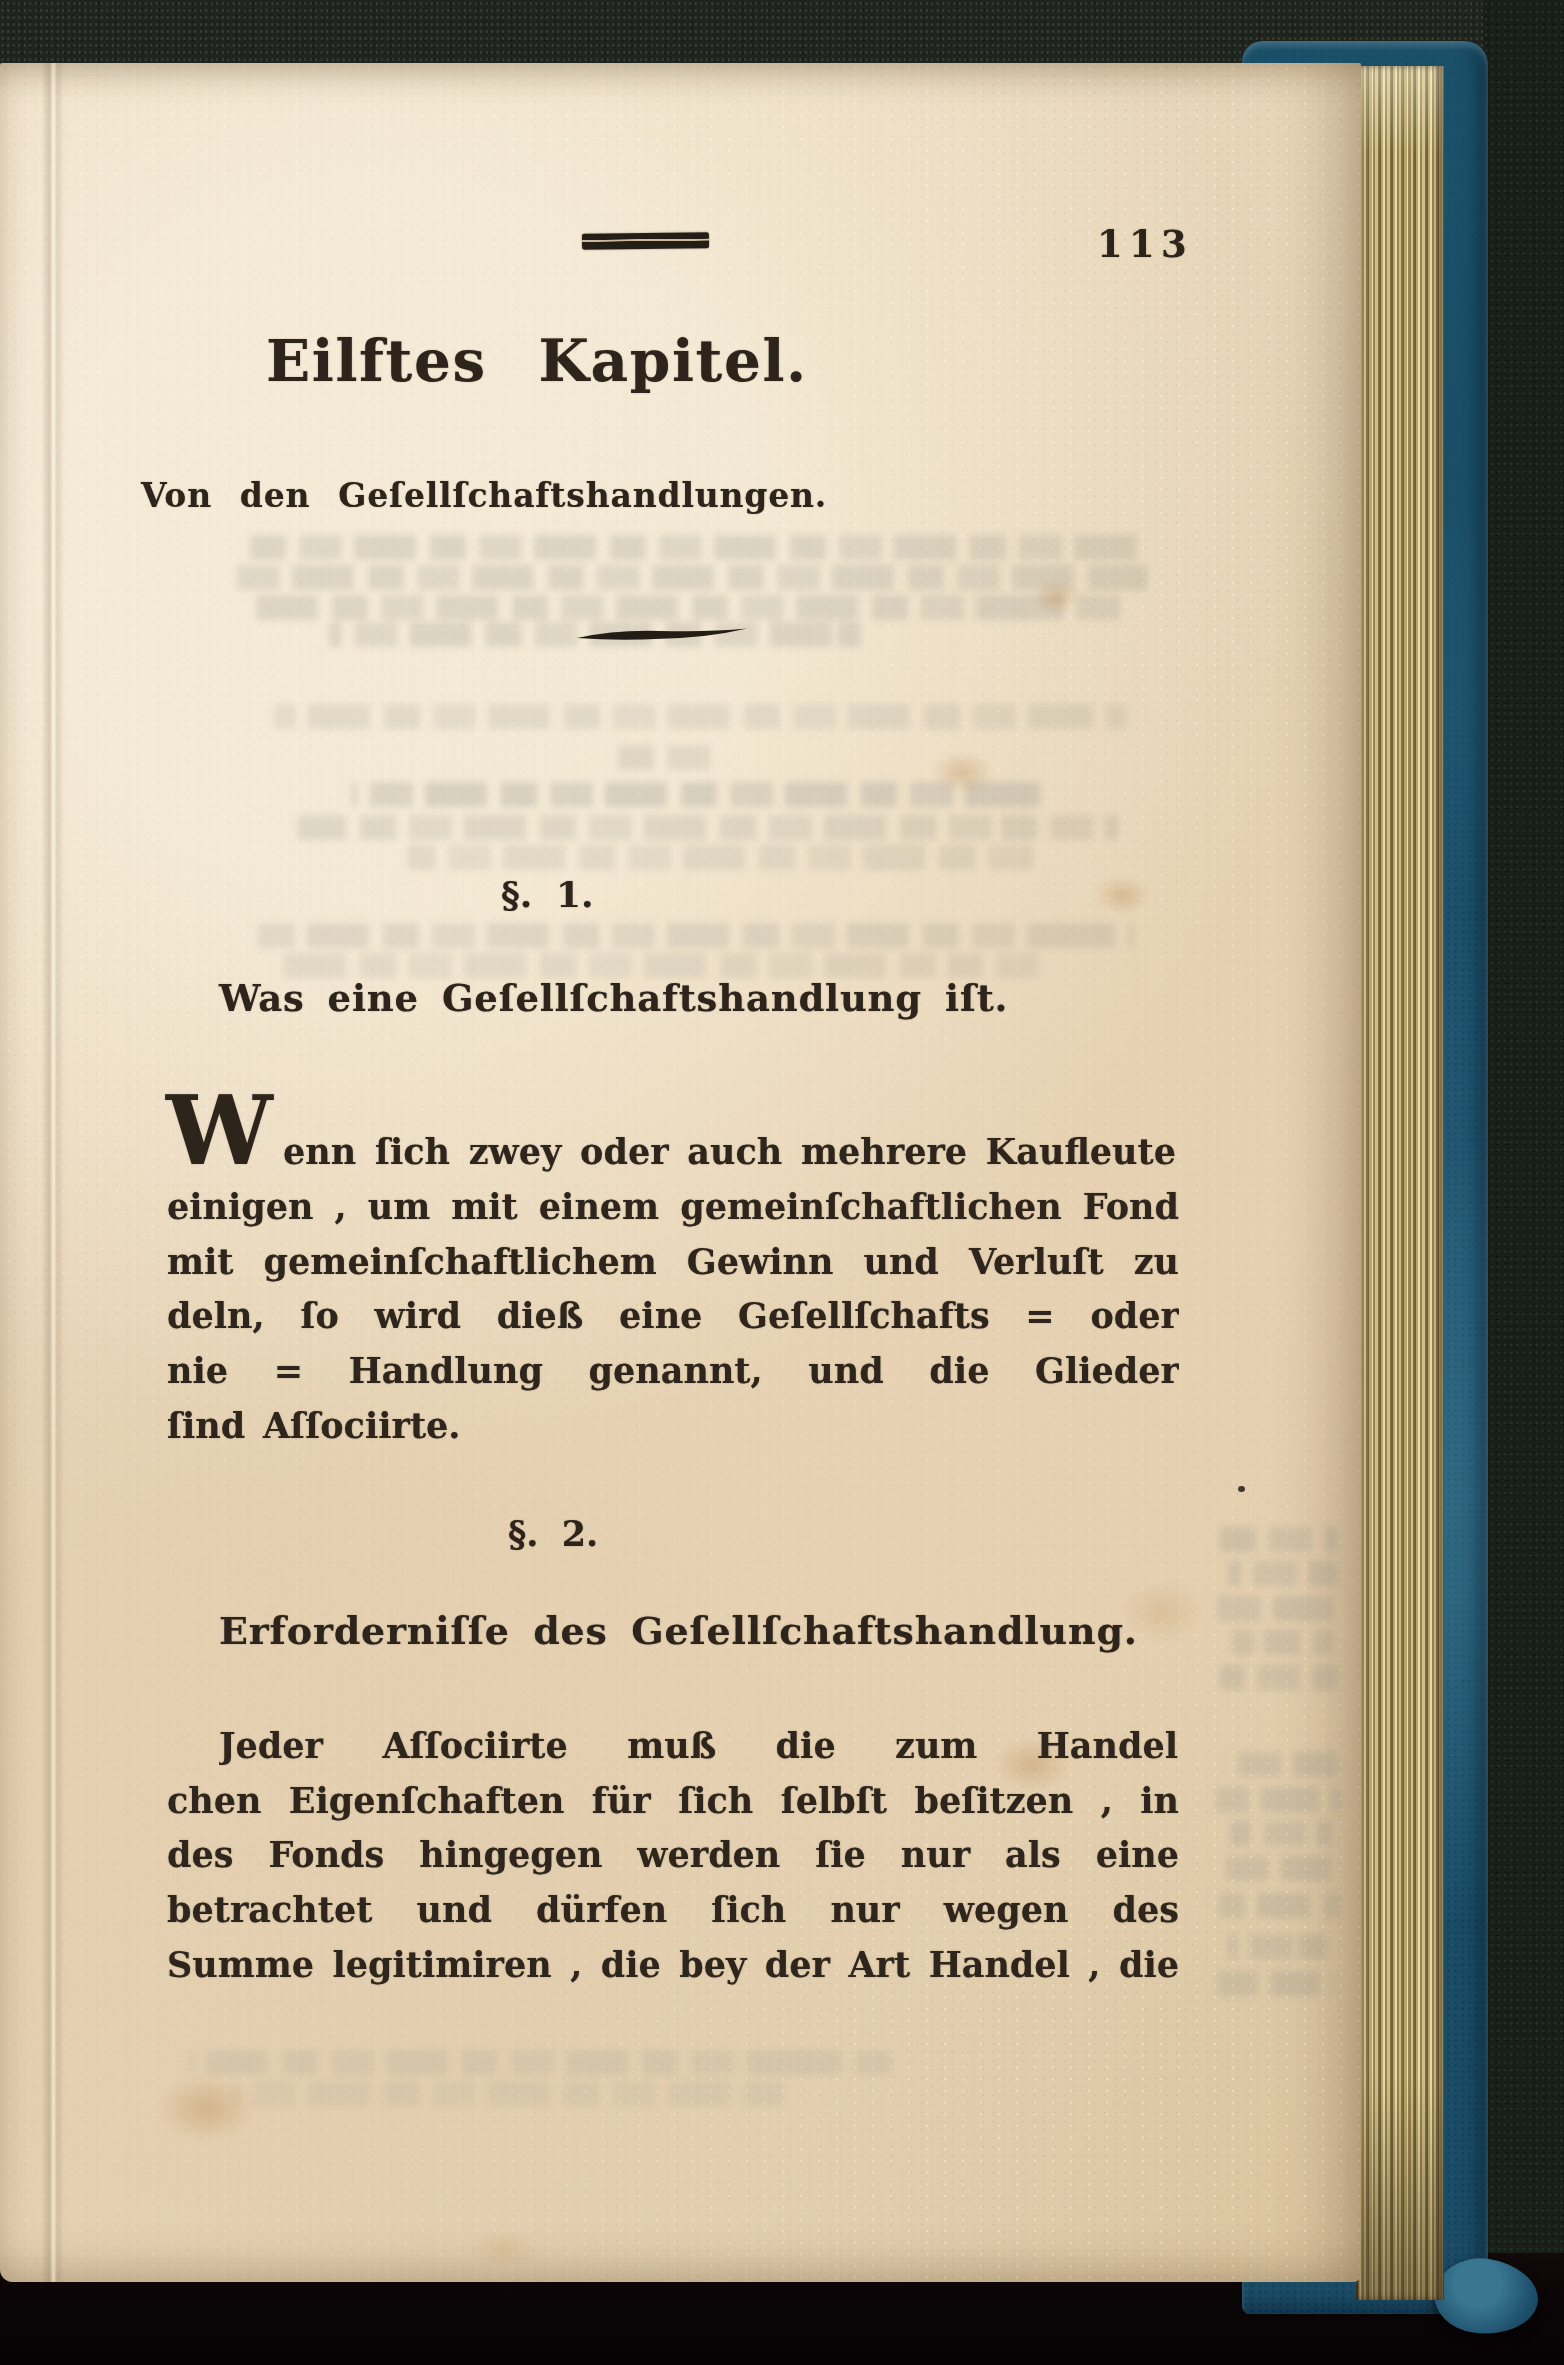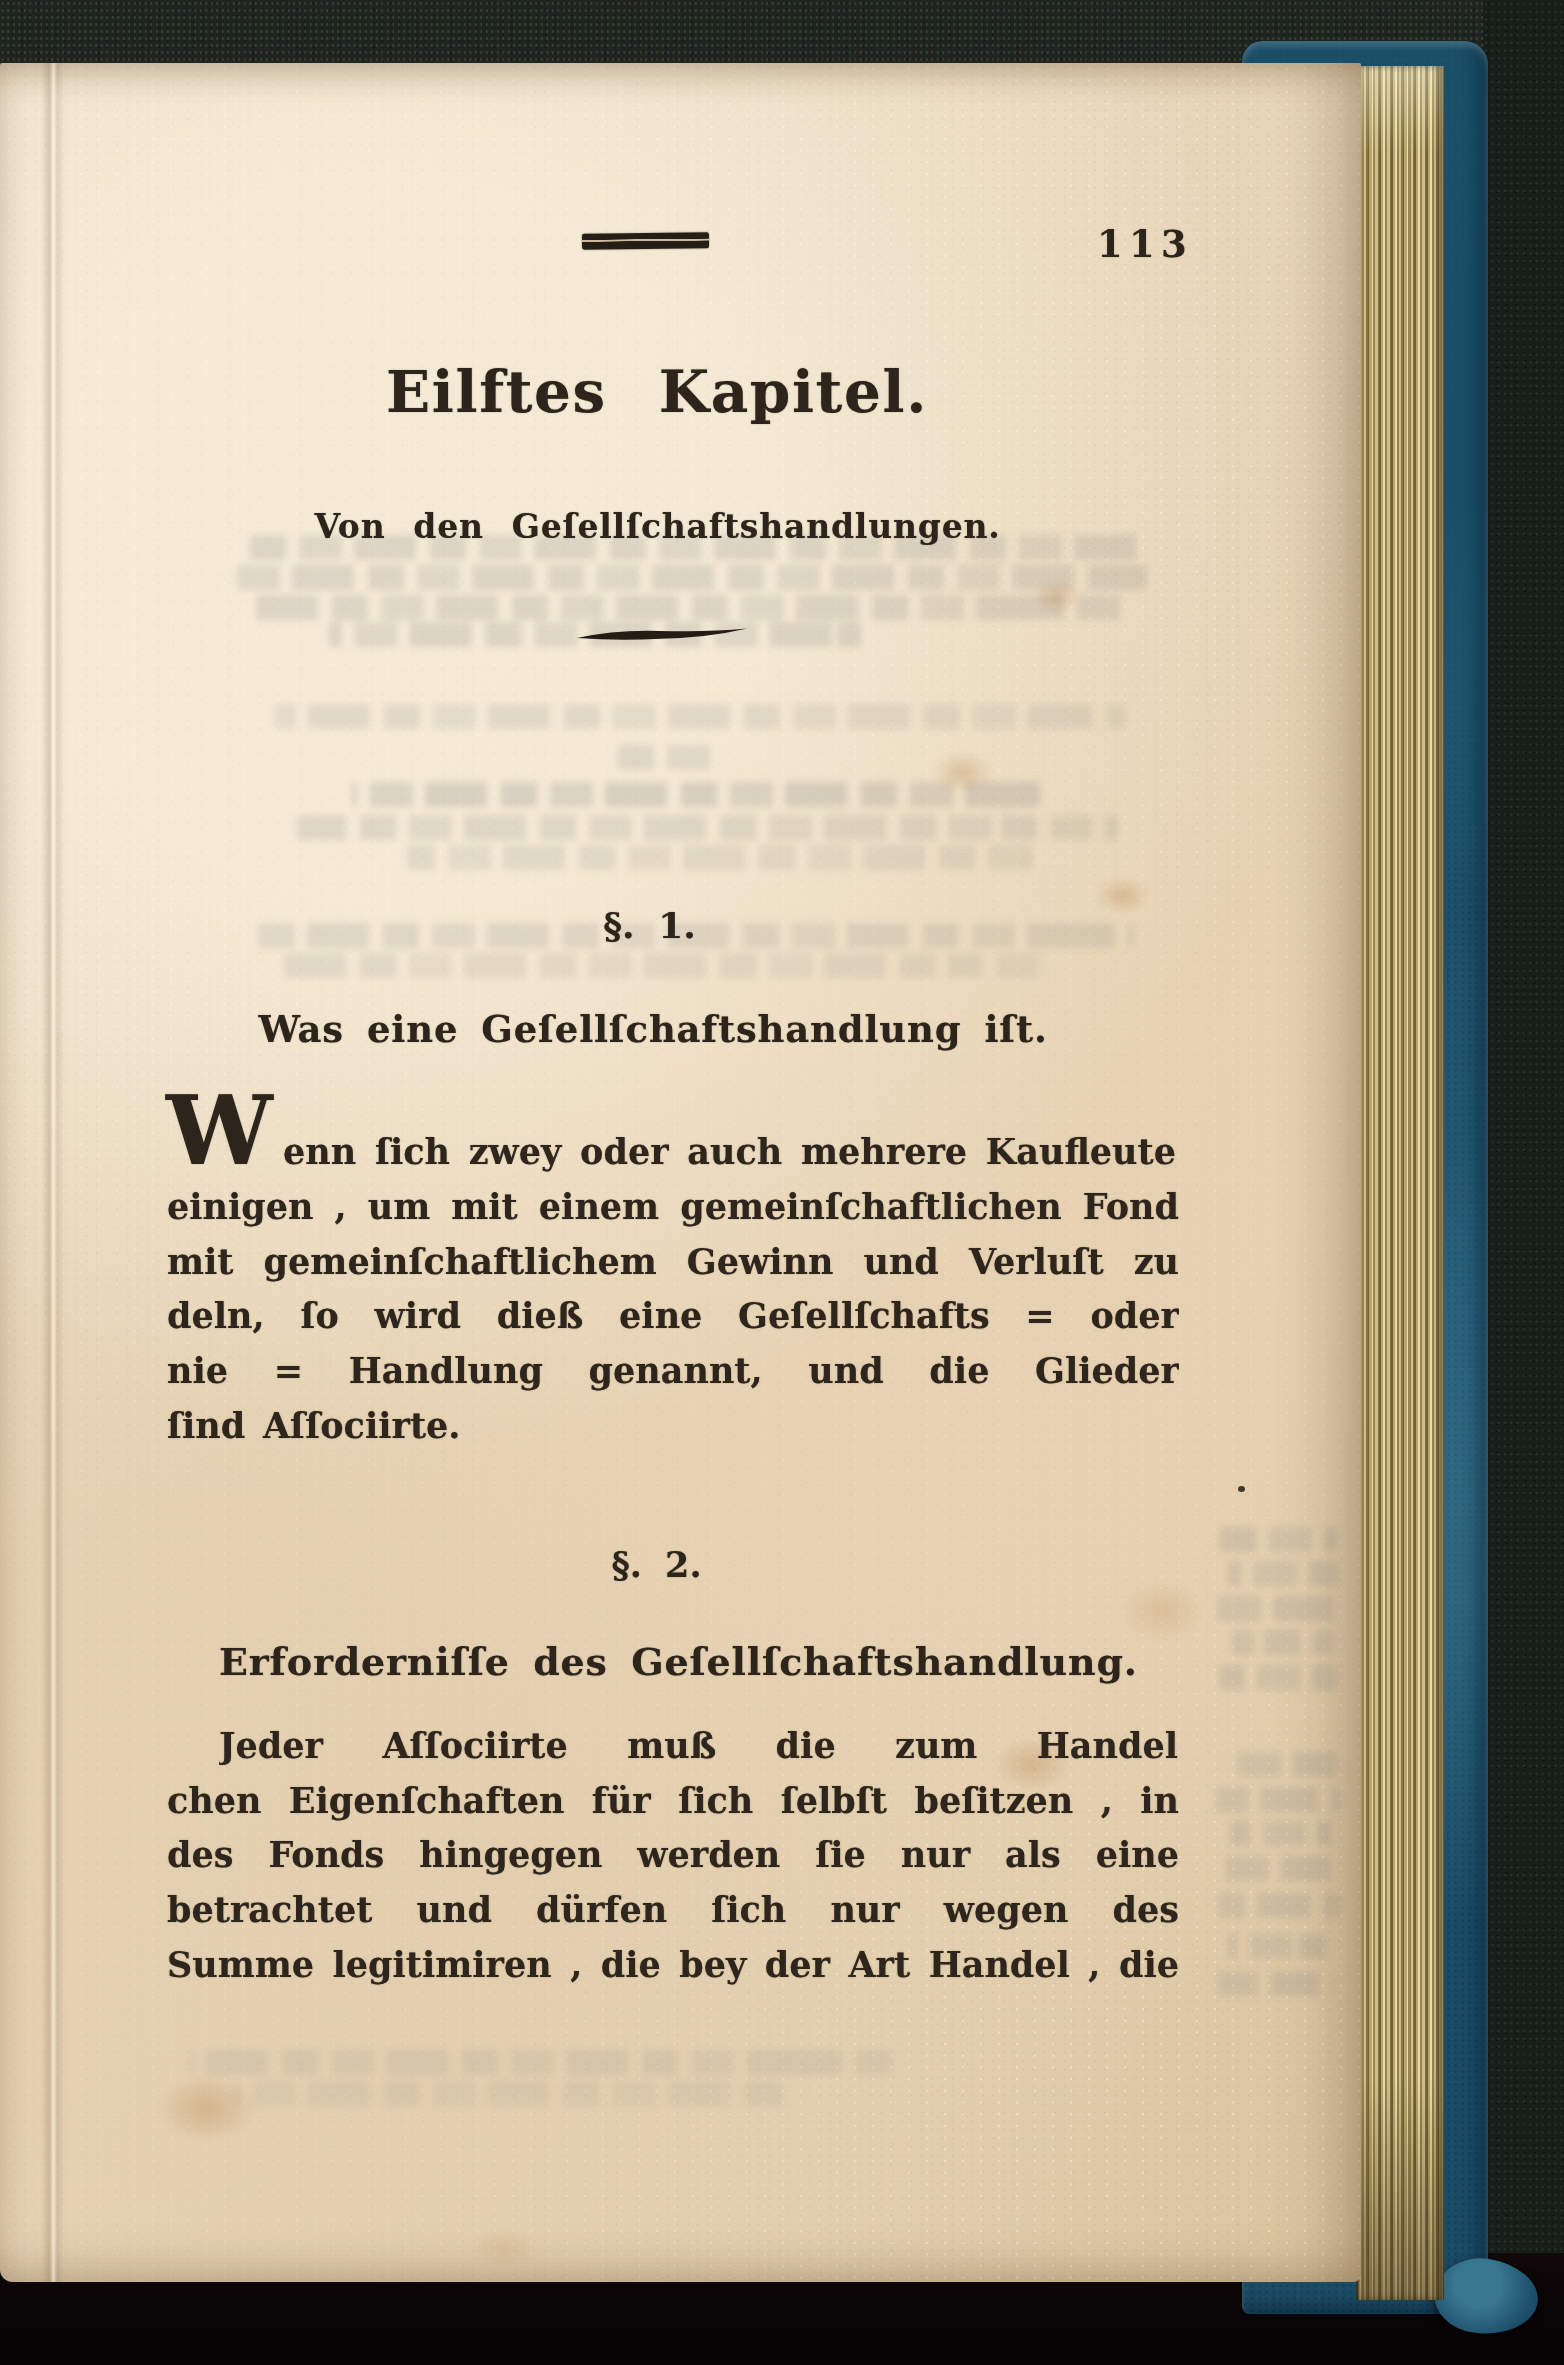--- a/index.html
+++ b/index.html
@@ -61,21 +61,21 @@
     box-shadow:inset -55px 0 55px -26.6px rgba(95,70,38,.28),
                inset 0 26.6px 33px -17px rgba(110,85,50,.33),
                inset 0 -36px 41px -22px rgba(100,75,45,.25),
                inset 26.6px 0 36px -23.5px rgba(120,95,60,.14);}
   .crease{position:absolute;left:41px;top:63px;width:23.5px;height:2219px;z-index:4;
     background:linear-gradient(90deg,rgba(0,0,0,0),rgba(110,85,50,.22) 35%,rgba(255,250,238,.5) 52%,rgba(110,85,50,.15) 68%,rgba(0,0,0,0));}
 
   
   .txt{position:absolute;z-index:6;color:#2d241b;font-weight:700;
        text-shadow:0 0 1.2px rgba(45,35,25,.5);white-space:nowrap;}
-  .center{text-align:center;white-space:nowrap;margin-top:31px;}
+  .center{text-align:left;white-space:nowrap;}
   .jline{position:absolute;z-index:6;color:#2e251c;font-weight:700;font-size:35px;line-height:55px;height:55px;
          overflow:hidden;text-align:justify;text-align-last:justify;word-spacing:5.5px;
          text-shadow:0 0 1.2px rgba(45,35,25,.5);}
   .nline{position:absolute;z-index:6;color:#2e251c;font-weight:700;font-size:35px;line-height:55px;height:55px;
          word-spacing:5.5px;white-space:nowrap;text-shadow:0 0 1.2px rgba(45,35,25,.5);}
   .toprule{position:absolute;left:582px;top:233px;width:127px;height:15.6px;z-index:6;
     background:linear-gradient(180deg,#241e16 0 38%,#cbbb9c 40% 50%,#241e16 52% 100%);
     border-radius:2.3px;transform:rotate(-.6deg);
     box-shadow:0 0 1.6px rgba(40,30,20,.6);}
   .swash{position:absolute;left:573px;top:623px;z-index:6;}

